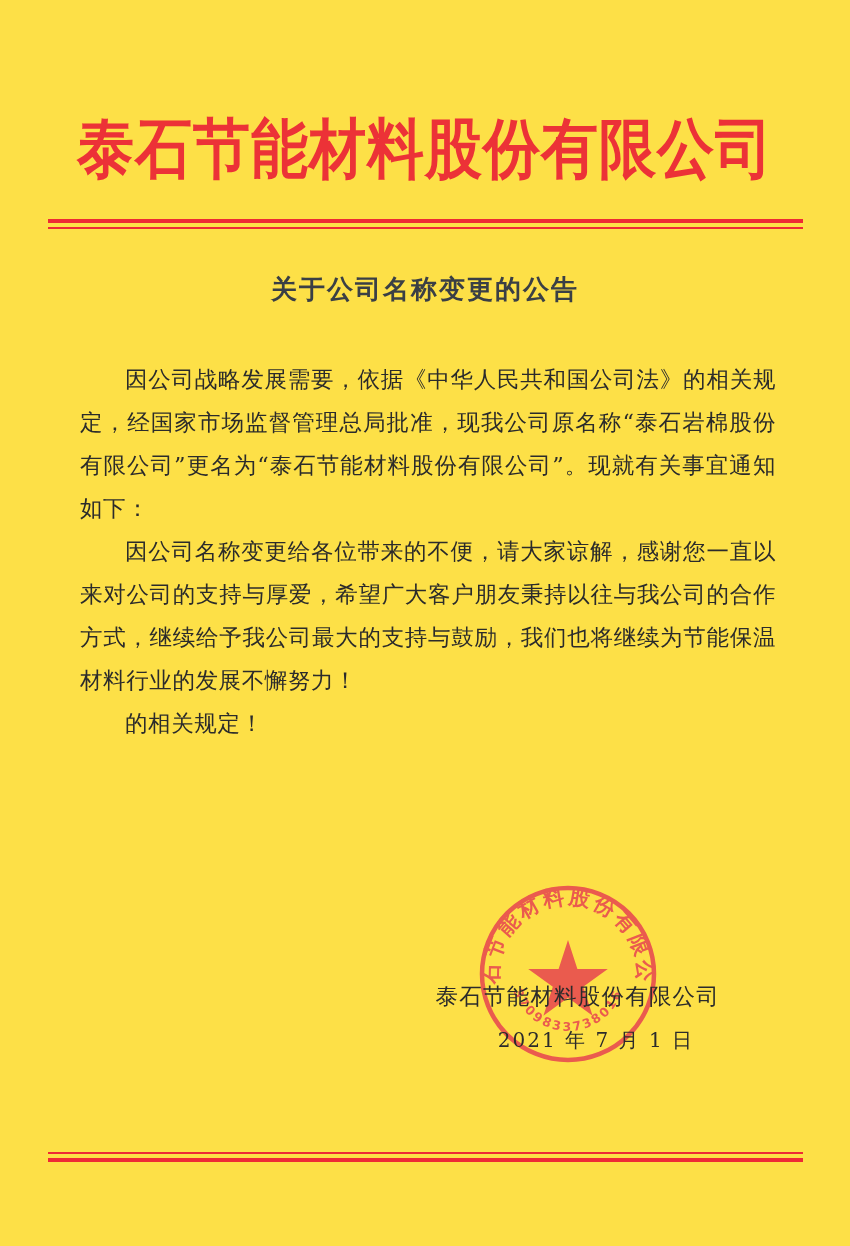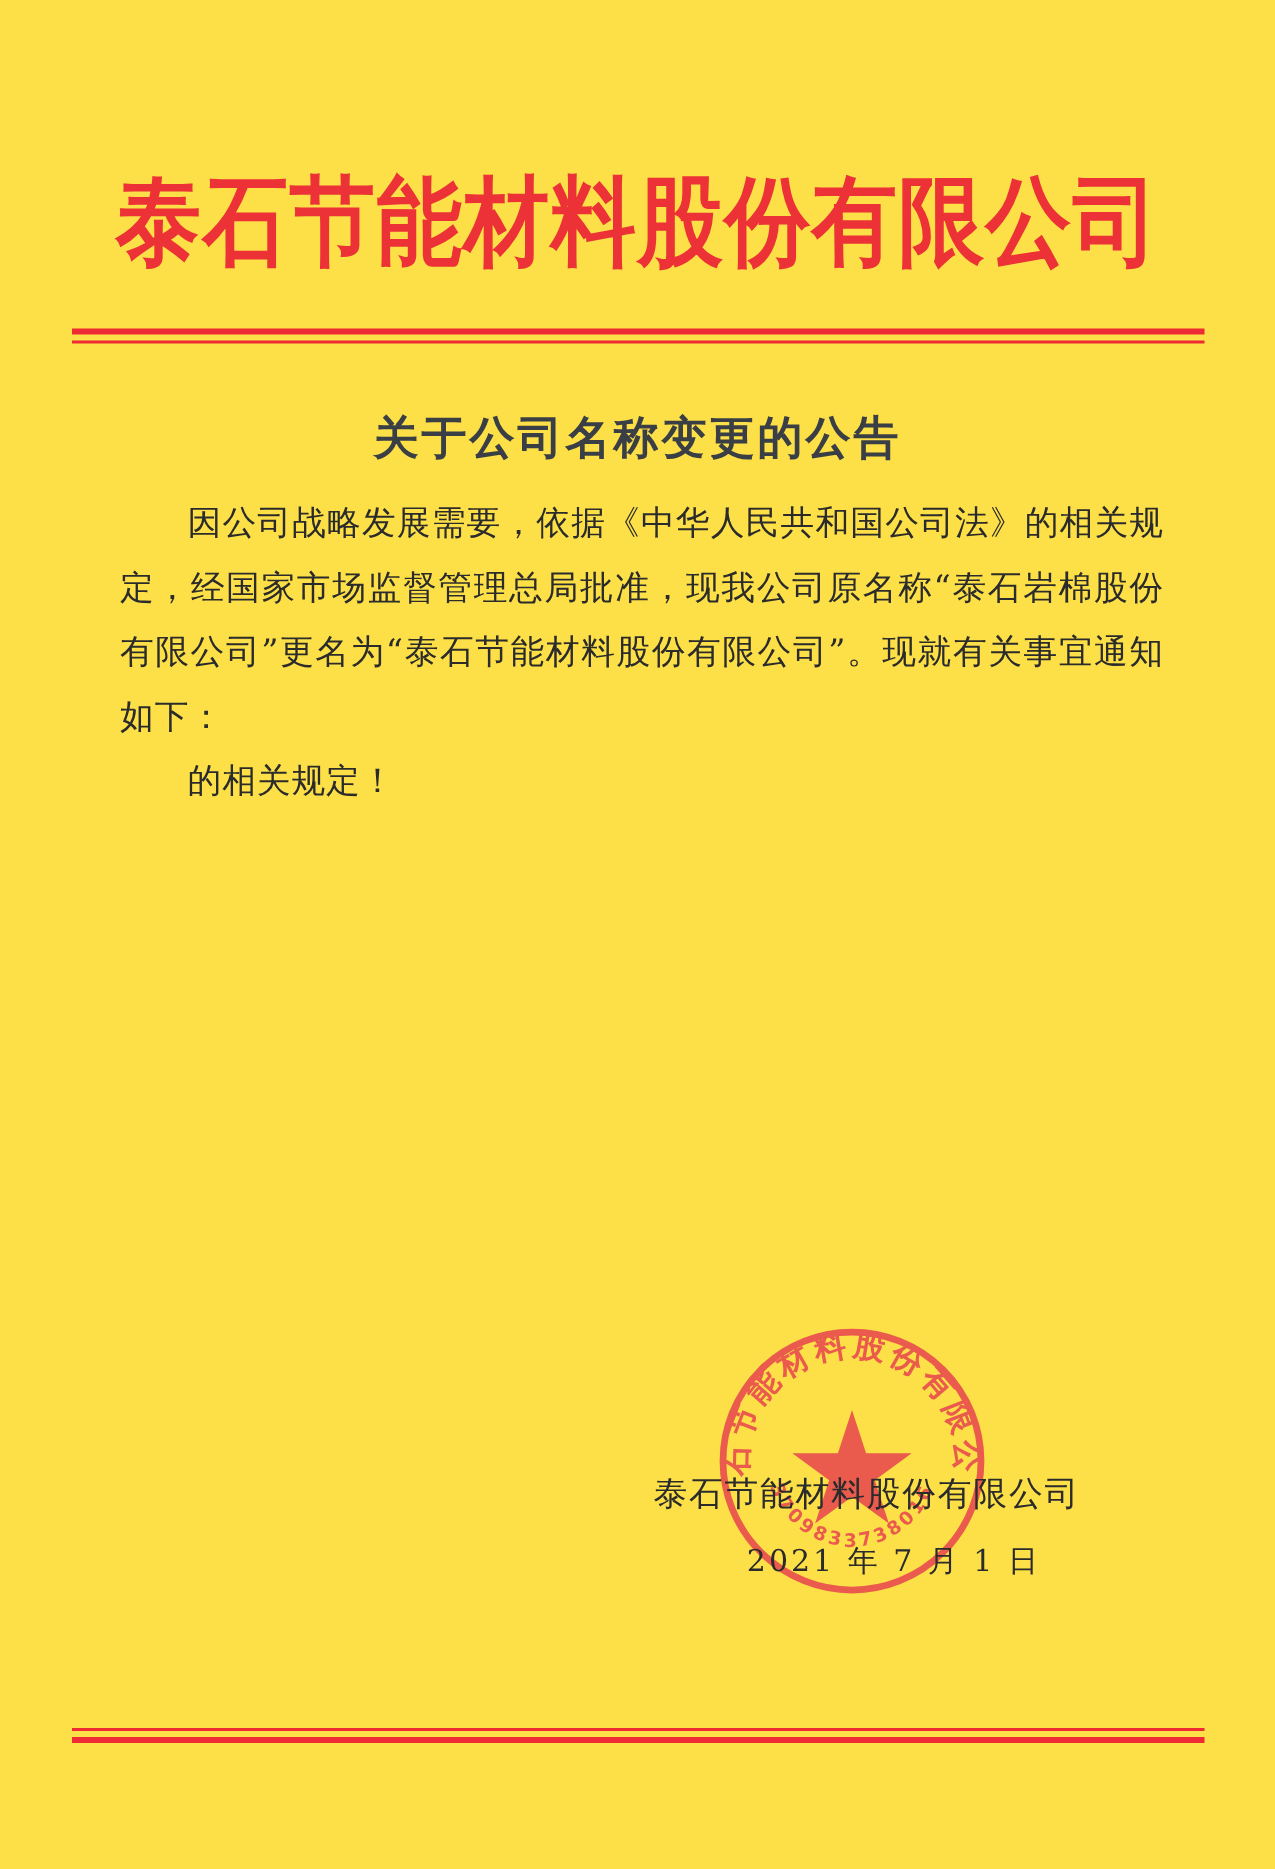--- a/index.html
+++ b/index.html
@@ -62,32 +62,32 @@
   .rule-thin  { height: 2px; }
   .rule-gap   { height: 4px; }
 
   
   .doc-title {
     position: absolute;
     left: 0;
     top: 272px;
     width: 850px;
     text-align: center;
-    font-size: 30px;
+    font-size: 26px;
     font-weight: bold;
     color: #3a3f45;
     letter-spacing: 2px;
     font-family: "DejaVu Serif", "Liberation Serif", serif;
   }
 
   
   .body-block {
     position: absolute;
     left: 80px;
-    top: 328px;
+    top: 358px;
     width: 696px;
   }
   .para {
     font-size: 22.5px;
     line-height: 43px;
     color: #2b2b2b;
     text-align: justify;
     text-justify: inter-character;
     letter-spacing: 0.6px;
     margin: 0 0 0 0;
@@ -160,20 +160,21 @@
   <div class="rule-group-top">
     <div class="rule rule-thick"></div>
     <div class="rule-gap"></div>
     <div class="rule rule-thin"></div>
   </div>
 
   <div class="doc-title">关于公司名称变更的公告</div>
 
   <div class="body-block">
     <p class="para indent">因公司战略发展需要，依据《中华人民共和国公司法》的相关规定，经国家市场监督管理总局批准，现我公司原名称“泰石岩棉股份有限公司”更名为“泰石节能材料股份有限公司”。现就有关事宜通知如下：</p>
+    <p class="para indent">因公司名称变更给各位带来的不便，请大家谅解，感谢您一直以来对公司的支持与厚爱，希望广大客户朋友秉持以往与我公司的合作方式，继续给予我公司最大的支持与鼓励，我们也将继续为节能保温材料行业的发展不懈努力！</p>
     <p class="para indent">的相关规定！</p>
   </div>
 
   <div class="seal">
     <svg viewBox="0 0 180 180" xmlns="http://www.w3.org/2000/svg">
       <defs>
         <path id="sealArcTop" d="M 20,90 A 70,70 0 0 1 160,90" fill="none"></path>
         <path id="sealArcBottom" d="M 33,90 A 57,57 0 0 0 147,90" fill="none"></path>
       </defs>
       <circle cx="90" cy="90" r="86" fill="none" stroke="#e8494f" stroke-width="4.5"></circle>

